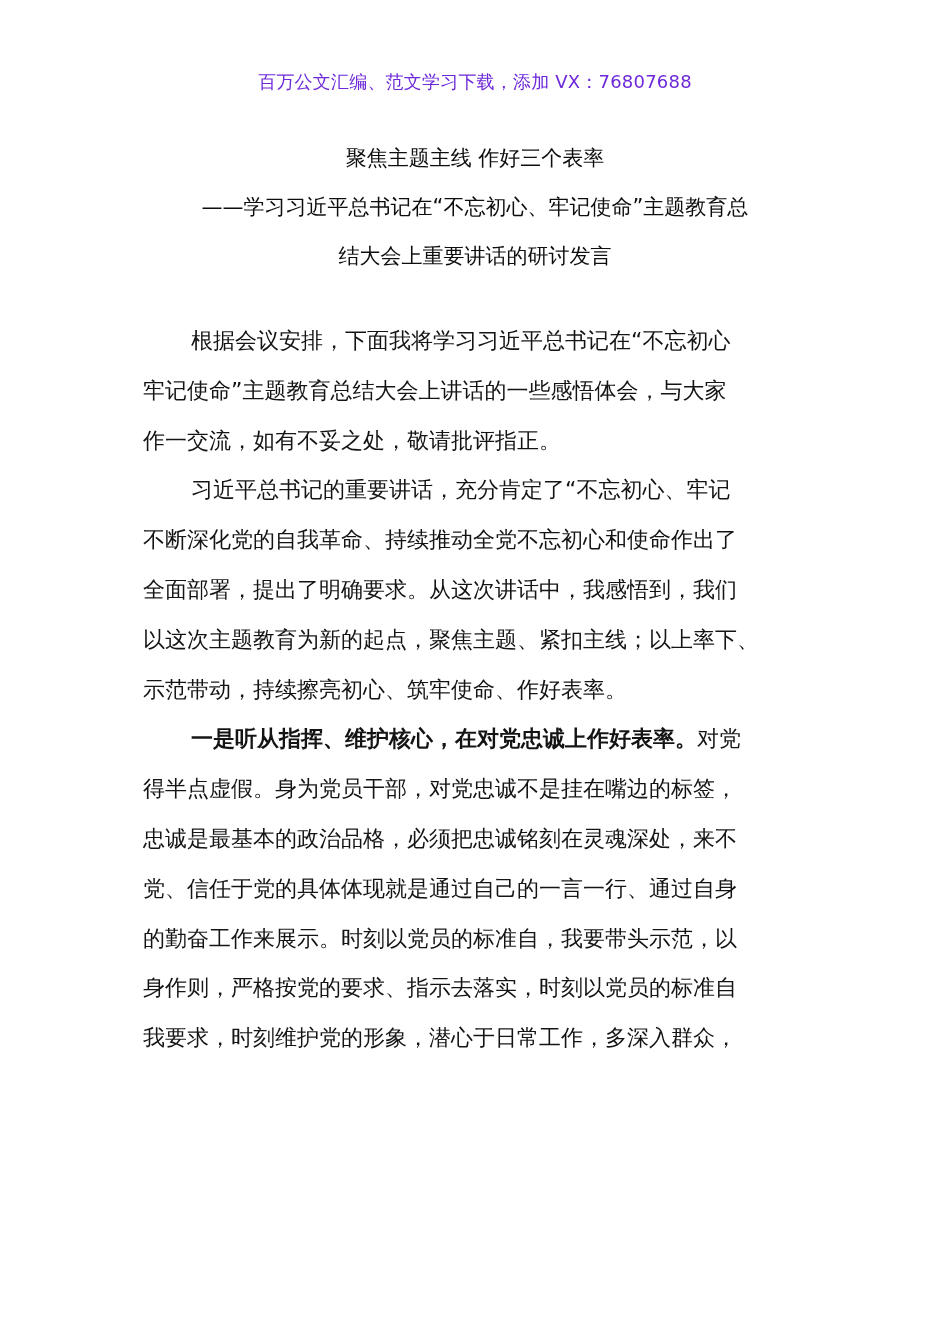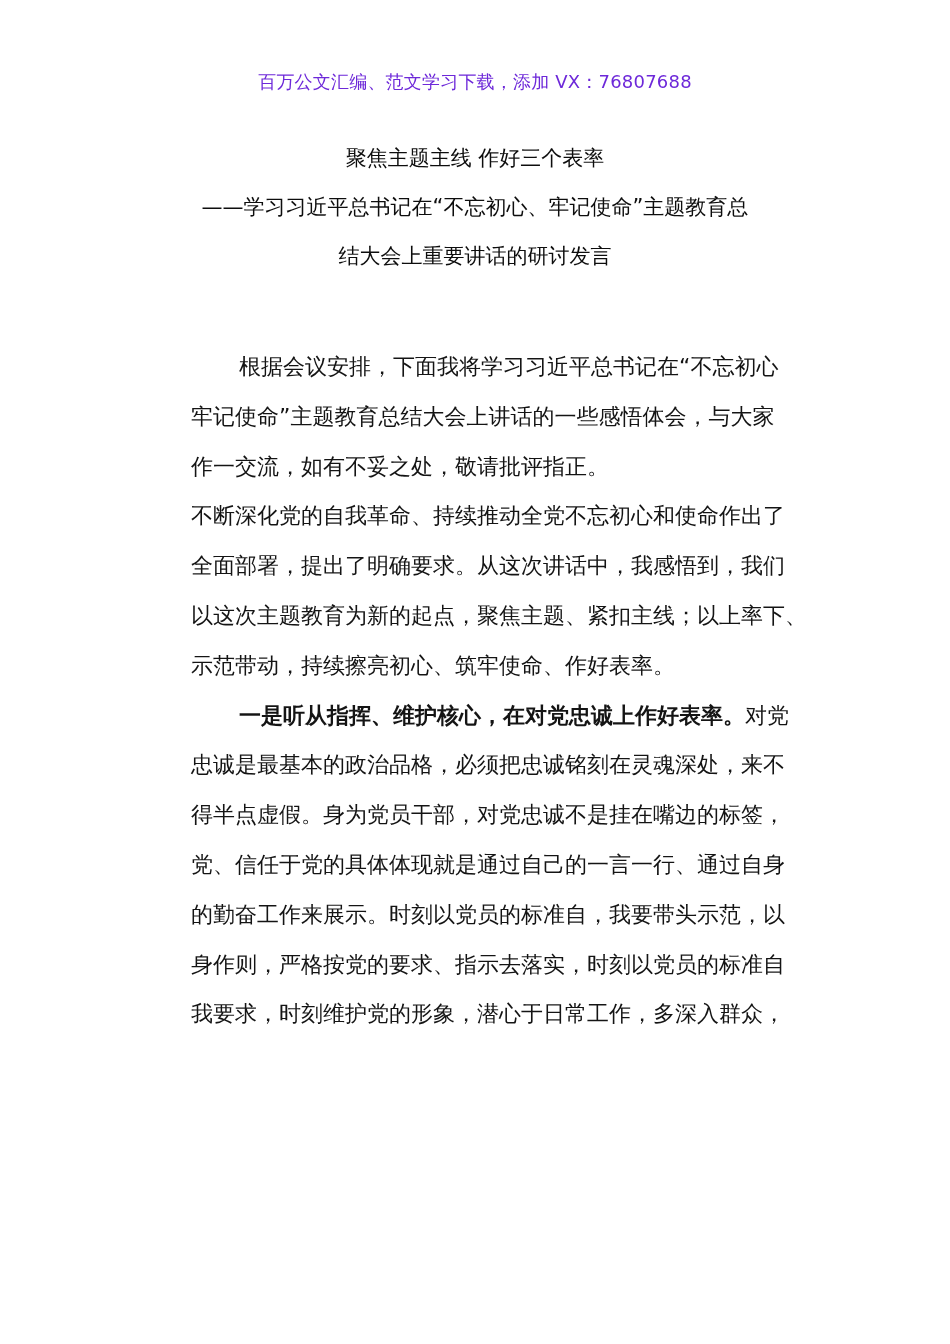--- a/index.html
+++ b/index.html
@@ -36,24 +36,23 @@
     .title-line {
       font-size: 21px;
       font-weight: normal;
       line-height: 49px;
       height: 49px;
       white-space: nowrap;
       color: #0d0d0d;
     }
     .body-block {
       position: absolute;
-      top: 342px;
+      top: 316px;
       left: 143px;
       width: 680px;
-      margin-left: 48px;
     }
     .para-line {
       font-size: 22px;
       line-height: 49.8px;
       height: 49.8px;
       white-space: nowrap;
       color: #141414;
     }
     .indent {
       padding-left: 48px;
@@ -75,28 +74,29 @@
 
 <div class="body-block">
 
   <div>
     <div class="para-line indent">根据会议安排，下面我将学习习近平总书记在“不忘初心</div>
     <div class="para-line">牢记使命”主题教育总结大会上讲话的一些感悟体会，与大家</div>
     <div class="para-line">作一交流，如有不妥之处，敬请批评指正。</div>
   </div>
 
   <div>
+    <div class="para-line indent">习近平总书记的重要讲话，充分肯定了“不忘初心、牢记</div>
     <div class="para-line">不断深化党的自我革命、持续推动全党不忘初心和使命作出了</div>
     <div class="para-line">全面部署，提出了明确要求。从这次讲话中，我感悟到，我们</div>
     <div class="para-line">以这次主题教育为新的起点，聚焦主题、紧扣主线；以上率下、</div>
     <div class="para-line">示范带动，持续擦亮初心、筑牢使命、作好表率。</div>
   </div>
 
   <div>
     <div class="para-line indent"><span class="bold">一是听从指挥、维护核心，在对党忠诚上作好表率。</span><span>对党</span></div>
+    <div class="para-line">得半点虚假。身为党员干部，对党忠诚不是挂在嘴边的标签，</div>
     <div class="para-line">忠诚是最基本的政治品格，必须把忠诚铭刻在灵魂深处，来不</div>
-    <div class="para-line">得半点虚假。身为党员干部，对党忠诚不是挂在嘴边的标签，</div>
     <div class="para-line">党、信任于党的具体体现就是通过自己的一言一行、通过自身</div>
     <div class="para-line">的勤奋工作来展示。时刻以党员的标准自，我要带头示范，以</div>
     <div class="para-line">身作则，严格按党的要求、指示去落实，时刻以党员的标准自</div>
     <div class="para-line">我要求，时刻维护党的形象，潜心于日常工作，多深入群众，</div>
   </div>
 </div>
 
 </body></html>

